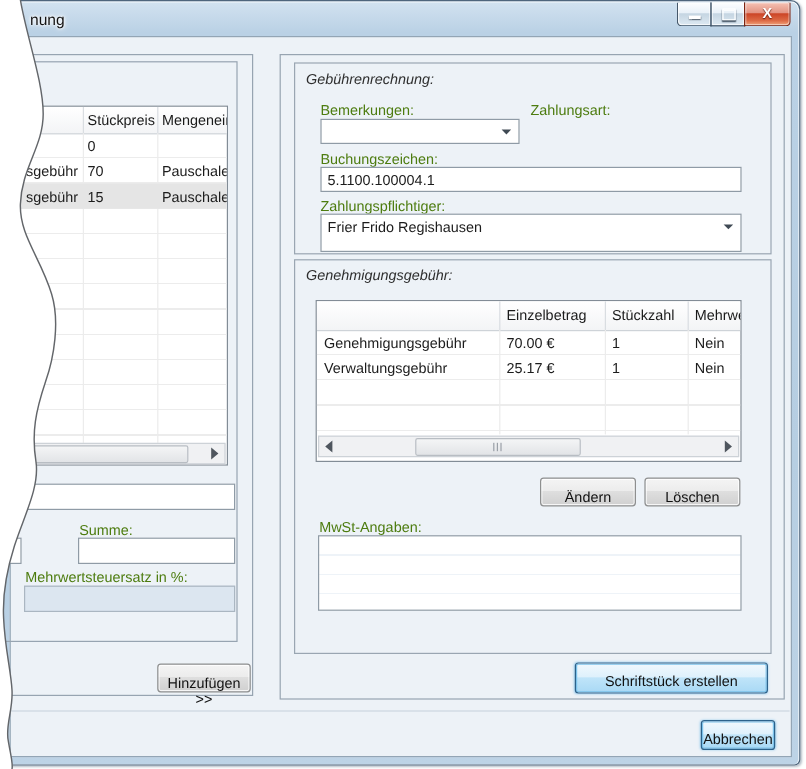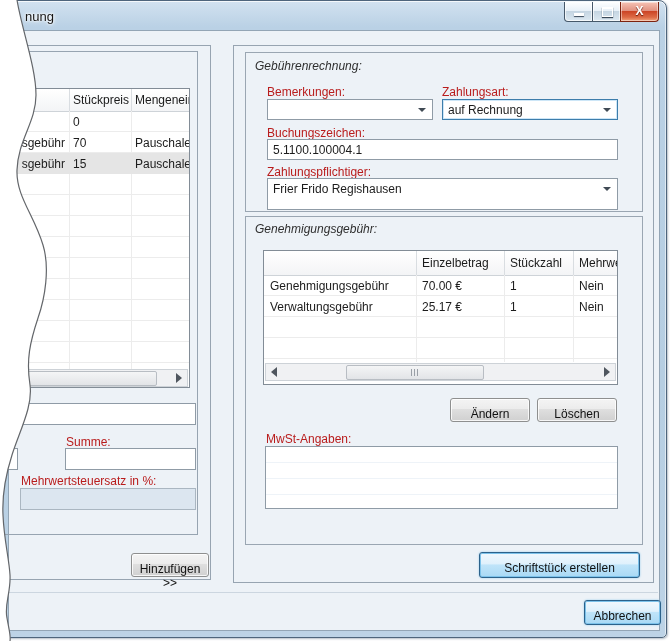--- a/index.html
+++ b/index.html
@@ -26,21 +26,21 @@
   .glyph-max{position:absolute;left:9px;top:5px;width:9px;height:8px;border:1px solid #fff;
              box-shadow:0 1px 1px #3a4a5a, inset 0 1px 0 #fff;}
   .glyph-x{position:absolute;left:0;top:2px;width:100%;text-align:center;color:#fff;
            font-weight:bold;font-size:12px;text-shadow:0 1px 1px #5e1607;}
   
   #client{position:absolute;left:7px;top:29px;width:652px;height:601px;background:#edf2f7;
           border:1px solid #93a5b5;box-sizing:border-box;}
   .panel{position:absolute;border:1px solid #97a4b1;box-sizing:border-box;}
   .grp{position:absolute;border:1px solid #9aa6b2;box-sizing:border-box;}
   .grp-title{position:absolute;font-style:italic;color:#2e2e2e;}
-  .lbl{position:absolute;color:#b91c1c;white-space:nowrap;}
+  .lbl{position:absolute;color:#4d7c0f;white-space:nowrap;}
   
   .tb{position:absolute;background:#fff;border:1px solid #8f9ba6;box-sizing:border-box;
       padding:3px 5px 0 5px;white-space:nowrap;overflow:hidden;}
   .tb.disabled{background:#dce6f0;border-color:#aab6c1;}
   .combo{position:absolute;background:#fff;border:1px solid #8f9ba6;box-sizing:border-box;
          padding:3px 20px 0 5px;white-space:nowrap;overflow:hidden;}
   .combo.focus{border-color:#3d7dab;box-shadow:inset 0 0 0 1px #cde6f7;}
   .combo .arr{position:absolute;right:6px;top:8px;width:0;height:0;
               border-left:4px solid transparent;border-right:4px solid transparent;border-top:4px solid #404a54;}
   
@@ -151,24 +151,20 @@
   <div class="grp" style="left:245px;top:52px;width:398px;height:160px;"></div>
   <div class="grp-title" style="left:255px;top:59px;">Gebührenrechnung:</div>
 
   <div class="lbl" style="left:267px;top:85px;">Bemerkungen:</div>
   <div class="combo" style="left:267px;top:99px;width:166px;height:21px;">
     <span></span>
     <i class="arr"></i>
   </div>
 
   <div class="lbl" style="left:442px;top:85px;">Zahlungsart:</div>
-  <div class="combo focus" style="left:442px;top:99px;width:176px;height:21px;">
-    <span>auf Rechnung</span>
-    <i class="arr"></i>
-  </div>
 
   <div class="lbl" style="left:267px;top:126px;">Buchungszeichen:</div>
   <div class="tb" style="left:267px;top:139px;width:351px;height:21px;">5.1100.100004.1</div>
 
   <div class="lbl" style="left:267px;top:165px;">Zahlungspflichtiger:</div>
   <div class="combo" style="left:267px;top:178px;width:351px;height:32px;">
     <span>Frier Frido Regishausen</span>
     <i class="arr"></i>
   </div>
 
@@ -221,21 +217,21 @@
   </div>
 
   <div class="lbl" style="left:266px;top:432px;">MwSt-Angaben:</div>
   <div class="listbox" style="left:265px;top:446px;width:353px;height:63px;"></div>
 
   <div class="btn focusblue" style="left:479px;top:552px;width:161px;height:26px;">
     <span>Schriftstück erstellen</span>
   </div>
 
   <div class="sep" style="left:8px;top:592px;width:650px;"></div>
-  <div class="btn focusblue" style="left:584px;top:600px;width:77px;height:25px;">
+  <div class="btn focusblue" style="left:584px;top:600px;width:62px;height:25px;">
     <span>Abbrechen</span>
   </div>
 
   <svg id="tear" width="672" height="641" viewBox="0 0 672 641">
     <path d="M17,0 C22,30 36,68 36,95 C36,122 18,140 17,170 C16,196 34,215 43,245
              C50,268 45,298 38,318 C30,342 26,360 30,385 C33,406 20,430 12,455
              C5,477 2,495 3,515 C4,540 9,558 10,575 C11,592 4,605 7,618
              C9,630 11,636 10,641 L0,641 L0,0 Z" fill="#ffffff"></path>
     <path d="M17,0 C22,30 36,68 36,95 C36,122 18,140 17,170 C16,196 34,215 43,245
              C50,268 45,298 38,318 C30,342 26,360 30,385 C33,406 20,430 12,455

